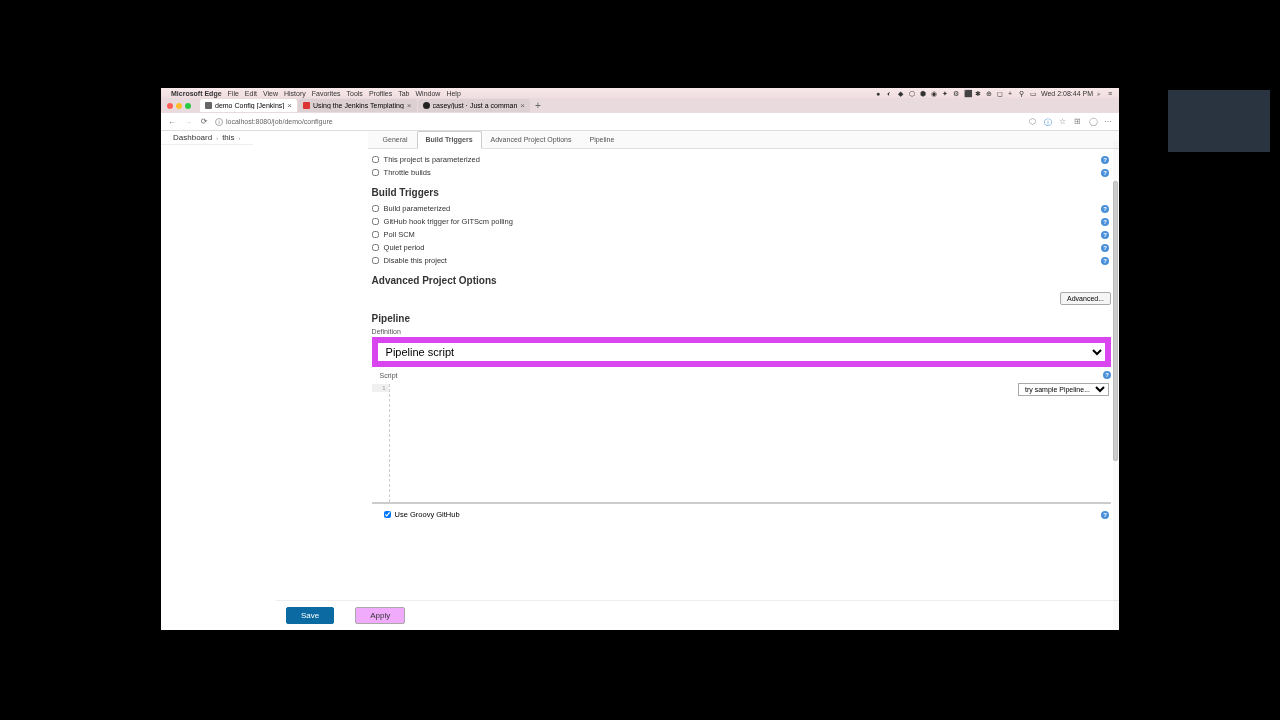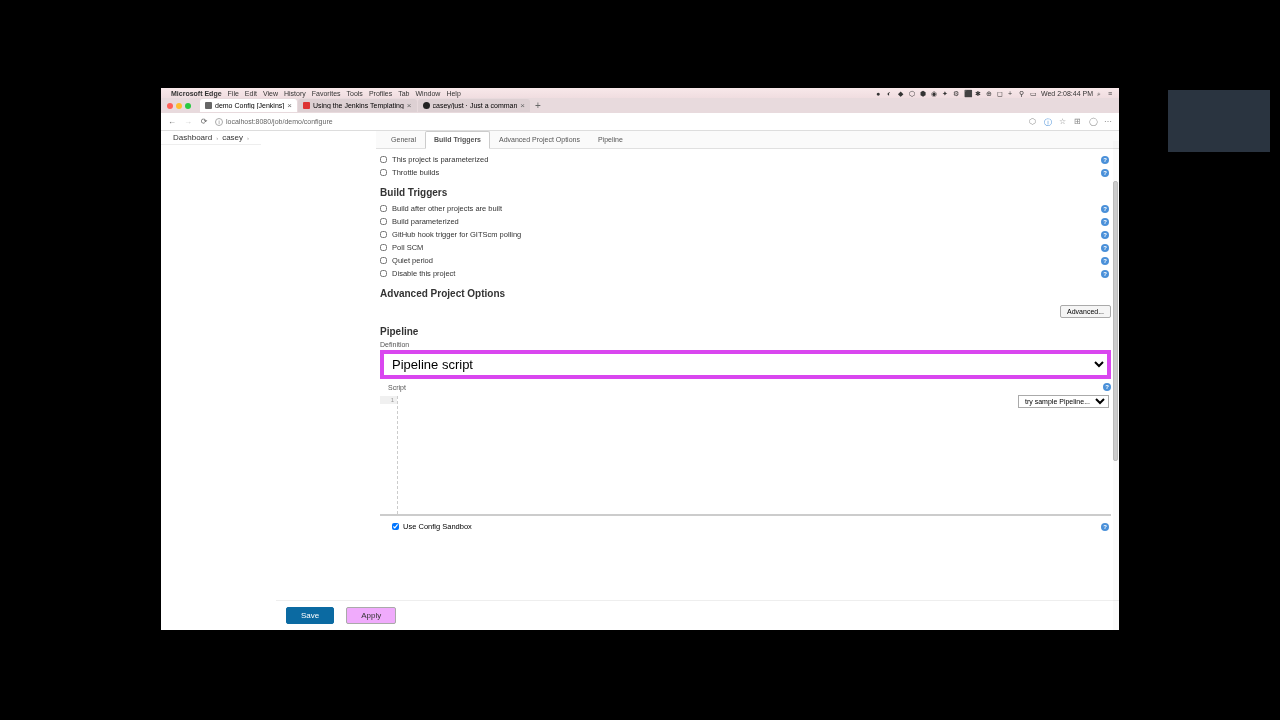--- a/index.html
+++ b/index.html
@@ -59,36 +59,36 @@
 .chk-row input[type=checkbox] { width: 7px; height: 7px; margin-right: 5px; }
 .chk-row label { color: #333; }
 .help-q { position: absolute; right: 2px; width: 8px; height: 8px; border-radius: 50%; background: #4a90d9; color: #fff; font-size: 6px; display: flex; align-items: center; justify-content: center; font-weight: bold; }
 
 .section-h { font-size: 10px; font-weight: 600; margin: 8px 0 4px 0; color: #333; }
 
 .adv-btn-row { display: flex; justify-content: flex-end; margin: 6px 0; }
 .adv-btn { font-size: 7px; padding: 2px 6px; border: 1px solid #aaa; background: #f5f5f5; border-radius: 2px; cursor: pointer; }
 
 .def-label { font-size: 7px; color: #555; margin-bottom: 2px; }
-.def-select { width: 100%; border: 4px solid #d946ef; font-size: 13px; padding: 2px 4px; background: #fff; }
+.def-select { width: 100%; border: 6px solid #d946ef; font-size: 11px; padding: 2px 4px; background: #fff; }
 
 .script-row { display: flex; justify-content: space-between; align-items: center; margin-top: 4px; }
 .script-label { font-size: 7px; color: #555; padding-left: 8px; }
 
 .editor-wrap { display: flex; margin-top: 2px; border-bottom: 2px solid #ccc; height: 120px; }
 .gutter { width: 18px; border-right: 1px dashed #ccc; }
 .gutter-line { font-size: 6px; color: #999; text-align: right; padding: 1px 3px; background: #f0f0f0; }
 .editor { flex: 1; position: relative; }
 .sample-dd { font-size: 7px; border: 1px solid #aaa; padding: 1px 2px; background: #fff; }
 
 .sandbox-row { display: flex; align-items: center; font-size: 7.5px; margin-top: 6px; position: relative; padding-left: 12px; }
 .sandbox-row input { width: 7px; height: 7px; margin-right: 4px; }
 
 
-.btn-bar { position: absolute; bottom: 0; left: 115px; right: 0; padding: 6px 10px; background: #fff; border-top: 1px solid #eee; display: flex; gap: 12px; }
+.btn-bar { position: absolute; bottom: 0; left: 115px; right: 0; padding: 6px 10px; background: #fff; border-top: 1px solid #eee; display: flex; gap: 21px; }
 .btn { font-size: 8px; padding: 3px 14px; border-radius: 2px; cursor: pointer; }
 .btn-primary { background: #0b6aa2; color: #fff; border: 1px solid #0b6aa2; }
 .btn-secondary { background: #f0abfc; color: #333; border: 1px solid #aaa; }
 
 
 .webcam { position: absolute; right: 10px; top: 90px; width: 102px; height: 62px; background: #2a3440; }
 
 .scrollbar-track { position: absolute; right: 0; top: 53px; bottom: 0; width: 6px; background: rgba(0,0,0,0.02); }
 .scrollbar-thumb { position: absolute; top: 40px; width: 5px; left: 0; height: 280px; background: #ccc; border: 1px solid #bbb; border-radius: 2px; }
 </style>
@@ -173,21 +173,21 @@
       <span class="addr-right-icon">⊞</span>
       <span class="addr-right-icon">◯</span>
       <span class="addr-right-icon">⋯</span>
     </div>
   </div>
 
   <div class="jenkins">
     <div class="breadcrumb">
       <a>Dashboard</a>
       <span class="breadcrumb-sep">›</span>
-      <a>casey</a>
+      <a>this</a>
       <span class="breadcrumb-sep">›</span>
     </div>
 
     <div class="content-wrap">
       <div class="sidebar-space"></div>
       <div class="main">
 
         <div class="config-tabs">
           <div class="config-tab">General</div>
           <div class="config-tab active">Build Triggers</div>
@@ -203,25 +203,20 @@
           </div>
           <div class="chk-row">
             <input type="checkbox" style="">
             <label>Throttle builds</label>
             <span class="help-q">?</span>
           </div>
 
           <div class="section-h">Build Triggers</div>
           <div class="chk-row">
             <input type="checkbox" style="">
-            <label>Build after other projects are built</label>
-            <span class="help-q">?</span>
-          </div>
-          <div class="chk-row">
-            <input type="checkbox" style="">
             <label>Build parameterized</label>
             <span class="help-q">?</span>
           </div>
           <div class="chk-row">
             <input type="checkbox" style="">
             <label>GitHub hook trigger for GITScm polling</label>
             <span class="help-q">?</span>
           </div>
           <div class="chk-row">
             <input type="checkbox" style="">
@@ -263,21 +258,21 @@
 
           <div class="editor-wrap" style="margin-top:-12px">
             <div class="gutter">
               <div class="gutter-line">1</div>
             </div>
             <div class="editor"></div>
           </div>
 
           <div class="sandbox-row">
             <input type="checkbox" checked="" style="">
-            <label>Use Config Sandbox</label>
+            <label>Use Groovy GitHub</label>
             <span class="help-q">?</span>
           </div>
         </div>
       </div>
     </div>
 
     <div class="btn-bar">
       <button class="btn btn-primary">Save</button>
       <button class="btn btn-secondary">Apply</button>
     </div>

